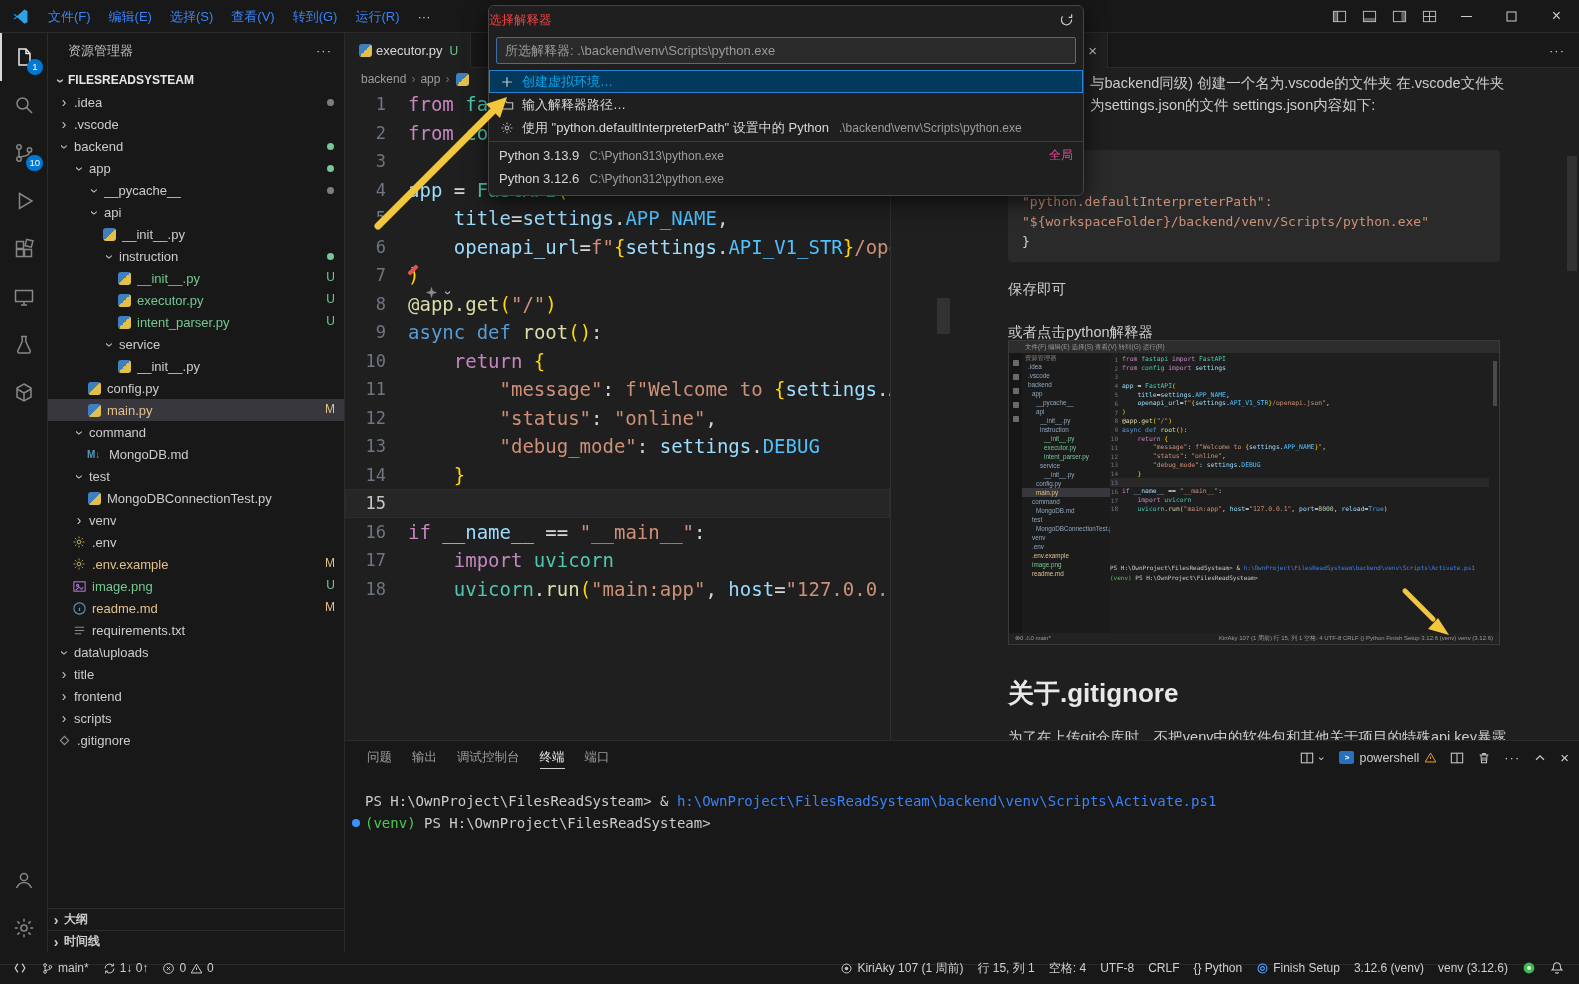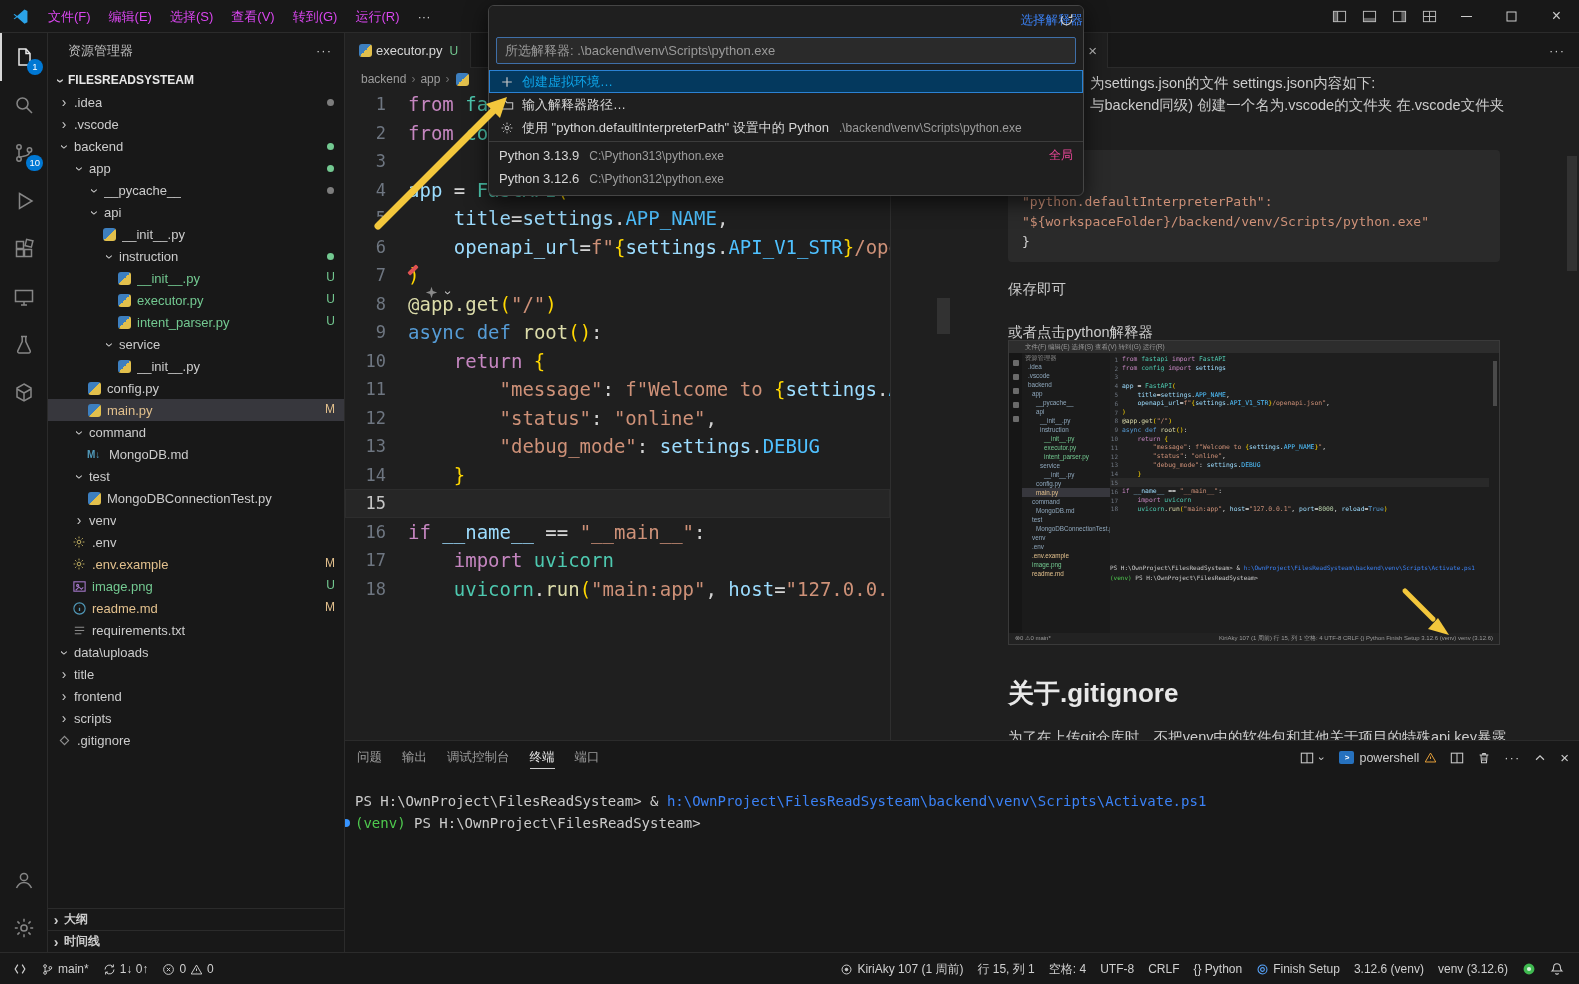--- a/index.html
+++ b/index.html
@@ -6,21 +6,21 @@
 html,body{background:#000}
 .window{position:relative;width:1579px;height:984px;background:#181818;overflow:hidden;
   font-family:"Liberation Sans","DejaVu Sans",sans-serif;color:#cccccc;font-size:13px;-webkit-font-smoothing:antialiased}
 svg{display:block}
 .mono{font-family:"DejaVu Sans Mono","Liberation Mono",monospace}
 
 
 .titlebar{position:absolute;left:0;top:0;right:0;height:33px;background:#181818;border-bottom:1px solid #2b2b2b;display:flex;align-items:center;z-index:5}
 .logo{margin:0 10px 0 12px}
 .menus{display:flex;align-items:center}
-.menus .mi{padding:0 9px;line-height:33px;color:#d946ef;cursor:default}
+.menus .mi{padding:0 9px;line-height:33px;color:#3b82f6;cursor:default}
 .tb-right{margin-left:auto;display:flex;align-items:center;height:33px}
 .lay-ic{width:30px;height:33px;display:flex;align-items:center;justify-content:center;color:#bdbdbd}
 .win-btn{width:45px;height:33px;display:flex;align-items:center;justify-content:center;color:#cccccc}
 
 
 .activitybar{position:absolute;left:0;top:33px;width:48px;bottom:32px;background:#181818;border-right:1px solid #2b2b2b;display:flex;flex-direction:column;z-index:2}
 .ab-item{position:relative;width:48px;height:48px;display:flex;align-items:center;justify-content:center;color:#868686}
 .ab-item.active{color:#e7e7e7;box-shadow:inset 2px 0 0 #d7d7d7}
 .ab-badge{position:absolute;right:5px;bottom:6px;min-width:16px;height:16px;padding:0 3px;border-radius:9px;background:#0078d4;color:#fff;font-size:9.5px;line-height:16px;text-align:center}
 .ab-bottom{margin-top:auto}
@@ -98,44 +98,44 @@
 .m-code{position:absolute;left:101px;top:14px;right:10px;height:172px;overflow:hidden}
 .mini-code .cl{height:8.8px;display:flex;align-items:center;font-family:"DejaVu Sans Mono","Liberation Mono",monospace;font-size:6.4px;white-space:pre}
 .mini-code .cl.cur{background:rgba(255,255,255,.05)}
 .mini-code .ln{flex:none;width:12px;text-align:right;padding-right:4px;color:#6e7681;font-size:6px}
 .m-term{position:absolute;left:101px;top:222px;right:6px;font-family:"DejaVu Sans Mono","Liberation Mono",monospace;font-size:6px;line-height:9.5px;color:#ccc;white-space:nowrap;overflow:hidden}
 .m-status{position:absolute;left:0;right:0;bottom:0;height:11px;background:#222;font-size:6px;color:#9a9a9a;display:flex;justify-content:space-between;padding:0 6px;line-height:11px;white-space:nowrap;overflow:hidden}
 .m-sb{position:absolute;right:2px;top:20px;width:4px;height:45px;background:#4a4a4a}
 .m-arrow{position:absolute;left:0;top:0}
 
 
-.panel{position:absolute;left:335px;top:740px;right:0;height:212px;background:#181818;border-top:1px solid #2b2b2b}
+.panel{position:absolute;left:345px;top:740px;right:0;height:212px;background:#181818;border-top:1px solid #2b2b2b}
 .p-tabs{position:absolute;left:0;top:0;right:0;height:33px;display:flex;align-items:center;padding-left:14px;gap:4px}
 .p-tab{position:relative;padding:0 8px;line-height:31px;font-size:12.5px;color:#9d9d9d;text-transform:none}
 .p-tab.active{color:#e7e7e7}
 .p-tab.active::after{content:"";position:absolute;left:8px;right:8px;bottom:4px;height:1px;background:#cccccc}
 .p-tools{position:absolute;right:10px;top:0;height:33px;display:flex;align-items:center;gap:13px;color:#cccccc}
 .ps-ic{display:inline-block;width:15px;height:13px;background:#2671be;border-radius:2px;color:#fff;font-size:8px;line-height:13px;text-align:center;font-weight:bold}
 .p-shell{display:flex;align-items:center;gap:5px;font-size:12.5px}
 .warn{color:#e9a23b}
 .p-content{position:absolute;left:0;top:33px;right:0;bottom:0;padding:16px 0 0 20px;font-family:"DejaVu Sans Mono","Liberation Mono",monospace;font-size:14px;line-height:22px;color:#cccccc}
 .tline{position:relative;white-space:pre}
 .tdot{position:absolute;left:-13px;top:7px;width:8px;height:8px;border-radius:50%;background:#3794ff}
 .tc-plain{color:#cccccc}.tc-op{color:#cccccc}.tc-path{color:#3b82f6}.tc-green{color:#4EC94E}
 
 
-.statusbar{position:absolute;left:0;right:0;bottom:0;height:32px;background:#181818;border-top:1px solid #2b2b2b;display:flex;align-items:flex-start;font-size:12px;color:#cfcfcf;z-index:6}
+.statusbar{position:absolute;left:0;right:0;bottom:0;height:20px;background:#181818;border-top:1px solid #2b2b2b;display:flex;align-items:flex-end;font-size:12px;color:#cfcfcf;z-index:6}
 .sb-left{display:flex;align-items:center;padding-left:6px}
 .sb-right{margin-left:auto;display:flex;align-items:center;padding-right:8px}
 .sbi{display:flex;align-items:center;gap:4px;padding:0 7px;height:32px;white-space:nowrap}
 .sbi svg{flex:none}
 
 
 .quickpick{position:absolute;left:488px;top:5px;width:596px;background:#1f1f1f;border:1px solid #454545;border-radius:6px;box-shadow:0 6px 22px rgba(0,0,0,.65);z-index:50;overflow:hidden}
-.qp-title{position:relative;height:28px;line-height:28px;text-align:right;color:#3b82f6;font-size:12.5px;background:#1f1f1f}
+.qp-title{position:relative;height:28px;line-height:28px;text-align:left;color:#ef4444;font-size:12.5px;background:#1f1f1f}
 .qp-refresh{position:absolute;right:9px;top:6px;color:#cccccc}
 .qp-inputwrap{padding:3px 7px 6px}
 .qp-input{height:27px;line-height:25px;background:#2a2a2a;border:1px solid #3f6fa8;border-radius:2px;padding:0 8px;color:#9a9a9a;font-size:13px;white-space:nowrap;overflow:hidden}
 .qp-list{padding-bottom:5px}
 .qp-row{position:relative;height:23px;display:flex;align-items:center;padding:0 10px;font-size:13px;color:#d7d7d7;white-space:nowrap;overflow:hidden}
 .qp-row.sel{background:#04395e;box-shadow:inset 0 0 0 1px #2b82d4;color:#0ea5e9}
 .qp-ic{width:16px;margin-right:7px;display:flex;justify-content:center;color:#c5c5c5;font-size:14px;flex:none}
 .qp-detail{margin-left:10px;color:#9d9d9d;font-size:12px}
 .qp-group{margin-left:auto;color:#ec4899;font-size:12px}
 .qp-sep{height:1px;background:#3c3c3c;margin:2px 0}
@@ -527,22 +527,22 @@
 
   <section class="group2">
     <div class="tabsbar">
       <div class="tab tab-stub">
         <span class="tab-x">×</span>
       </div>
       <span class="g2-more">···</span>
     </div>
     <div class="preview">
       <div class="pv-par">
+          <div>与backend同级) 创建一个名为.vscode的文件夹 在.vscode文件夹</div>
           <div>为settings.json的文件 settings.json内容如下:</div>
-          <div>与backend同级) 创建一个名为.vscode的文件夹 在.vscode文件夹</div>
         </div>
       <div class="pv-code mono"><div class="oc">"python.defaultInterpreterPath":</div><div class="oc">"${workspaceFolder}/backend/venv/Scripts/python.exe"</div><div class="wc">}</div></div>
       <div class="pv-save">保存即可</div>
       <div class="pv-alt">或者点击python解释器</div>
       <div class="mini">
           <div class="m-title">文件(F)  编辑(E)  选择(S)  查看(V)  转到(G)  运行(R)</div>
           <div class="m-act">
             <span class="m-dot"></span>
             <span class="m-dot"></span>
             <span class="m-dot"></span>

